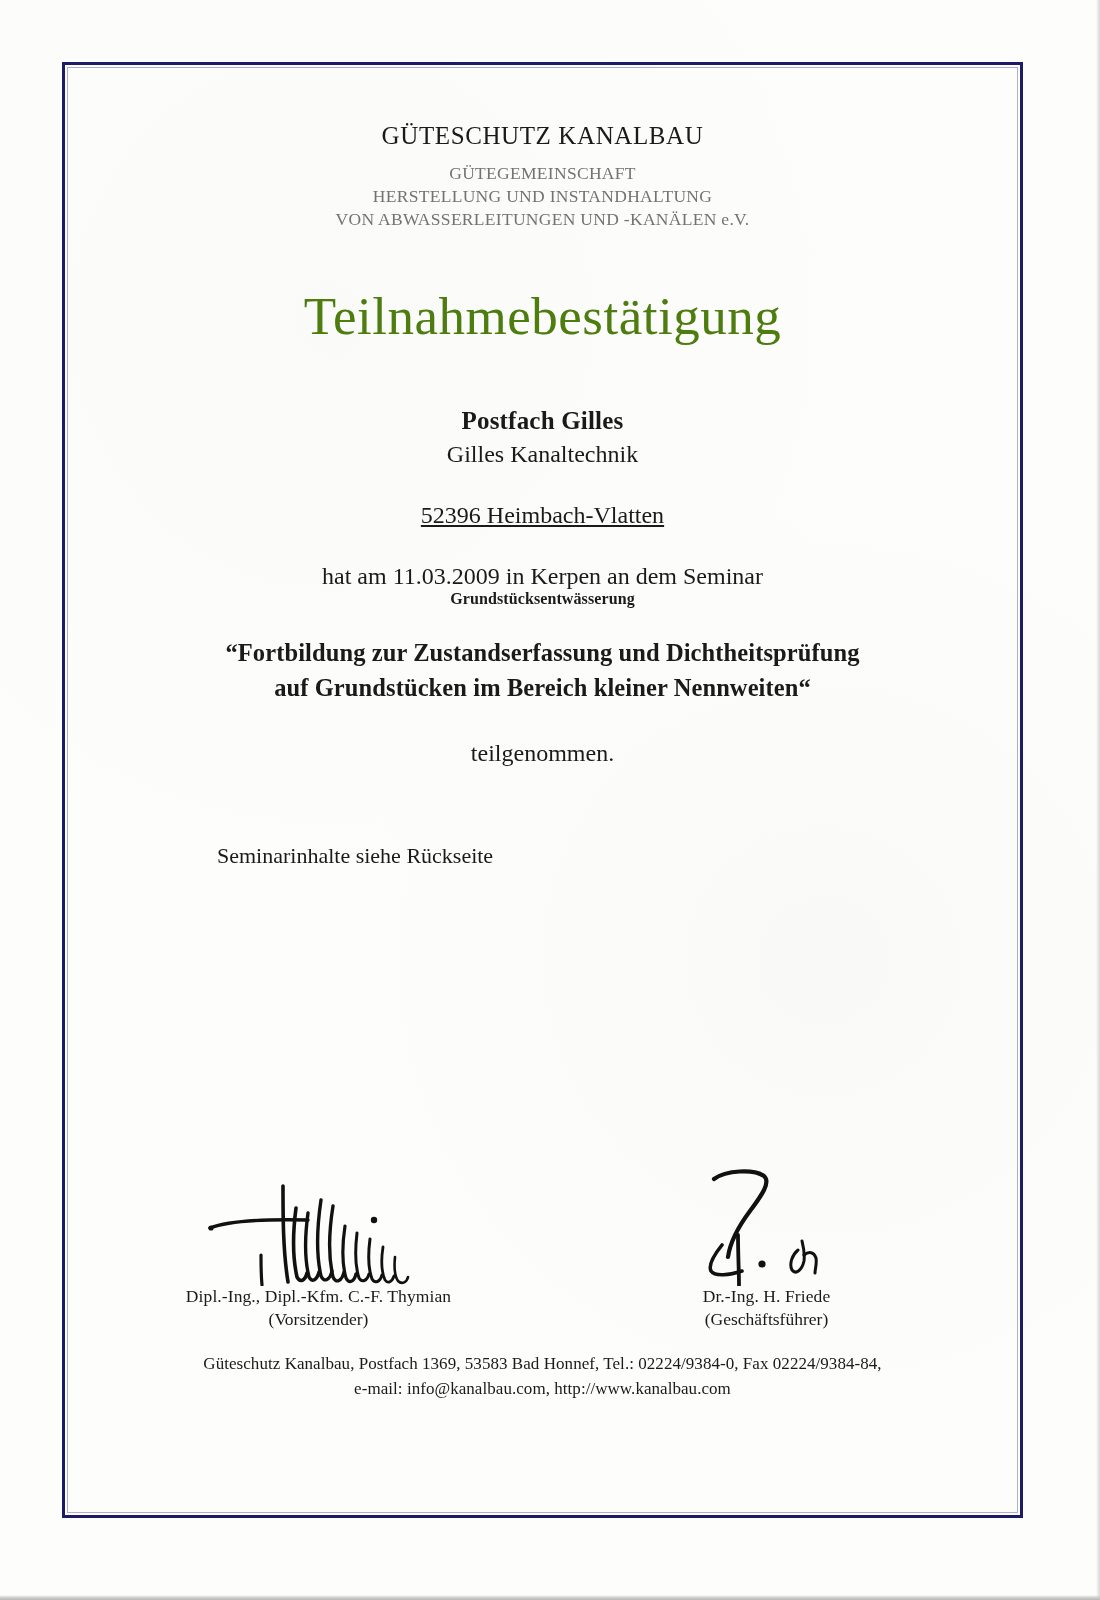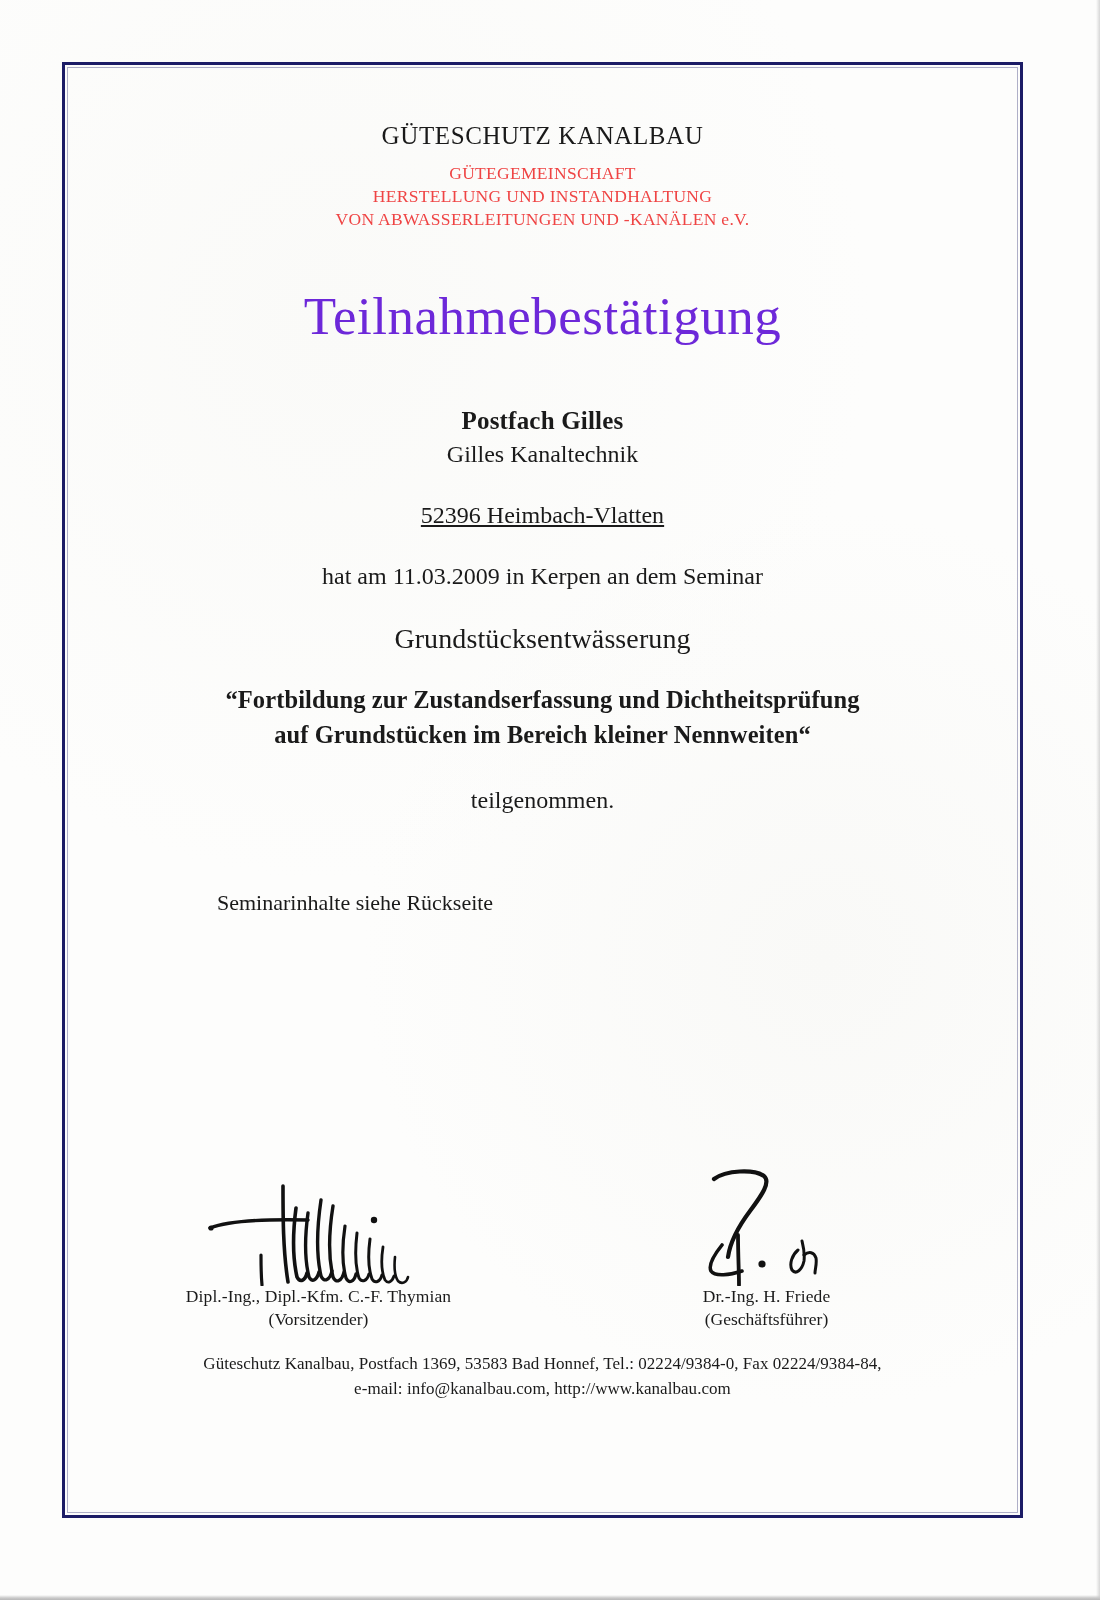--- a/index.html
+++ b/index.html
@@ -75,29 +75,29 @@
     font-size: 25px;
     letter-spacing: 0.6px;
     color: #1a1a1a;
     line-height: 1.15;
   }
   .org-sub {
     margin-top: 11px;
     font-size: 17.5px;
     line-height: 1.32;
     letter-spacing: 0.3px;
-    color: #ef4444;
+    color: #737373;
   }
 
   
   .doc-title {
     text-align: center;
     margin-top: 56px;
     font-size: 53px;
-    color: #6d28d9;
+    color: #4d7c0f;
     letter-spacing: 0.5px;
     line-height: 1.1;
   }
 
   
   .recipient {
     text-align: center;
     margin-top: 62px;
   }
   .recipient-name {
@@ -116,23 +116,22 @@
   }
 
   
   .attend-line {
     text-align: center;
     font-size: 24px;
     margin-top: 34px;
   }
   .seminar-topic {
     text-align: center;
-    font-size: 28px;
-    font-weight: normal;
-    margin-top: 33px;
+    font-size: 16px;
+    font-weight: bold;
     letter-spacing: 0.1px;
   }
   .seminar-quote {
     text-align: center;
     font-size: 24.5px;
     font-weight: bold;
     margin-top: 28px;
     line-height: 1.42;
     letter-spacing: 0.1px;
   }

